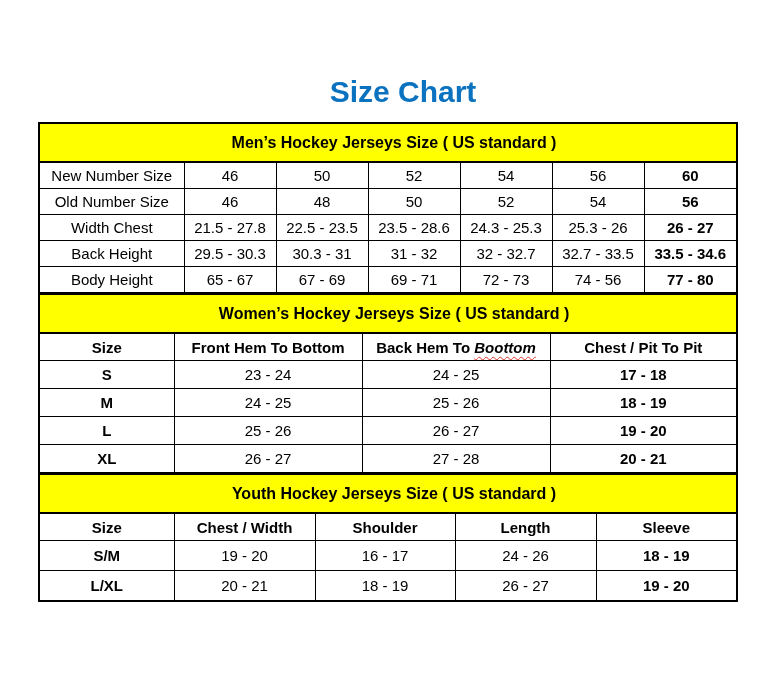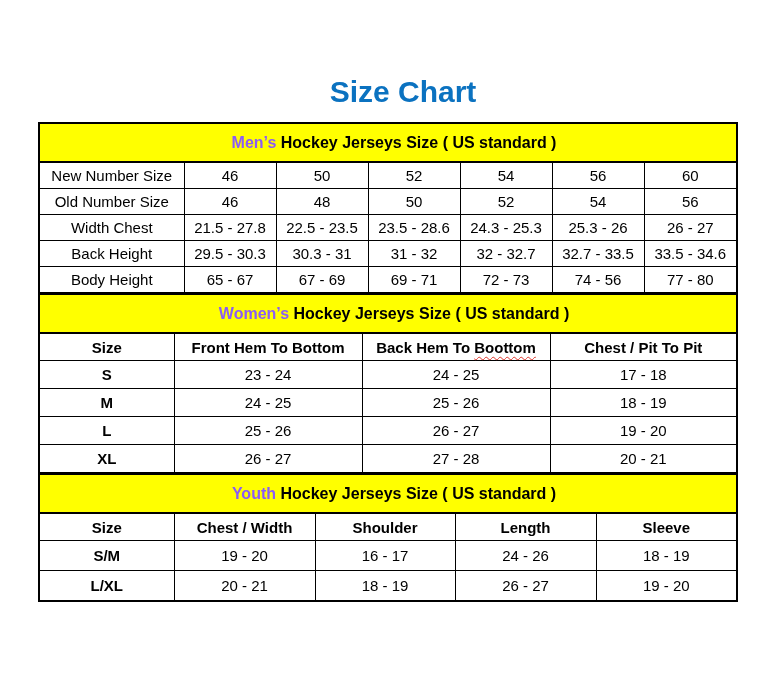--- a/index.html
+++ b/index.html
@@ -3,33 +3,33 @@
 <meta charset="utf-8">
 <style>
   html,body{margin:0;padding:0;background:#fff;}
   body{width:776px;height:692px;position:relative;font-family:"Liberation Sans",sans-serif;color:#000;}
   .page-title{position:absolute;top:60px;left:0;width:776px;margin:15px;text-align:center;
               font-size:30px;font-weight:bold;color:#0B72C0;}
   .chart-wrap{position:absolute;top:122px;left:38px;width:696px;border:2px solid #000;}
   table{border-collapse:collapse;table-layout:fixed;width:696px;}
   td{border:1px solid #000;text-align:center;vertical-align:middle;font-size:15px;padding:0;}
   td:first-child{border-left:0;}
-  td:last-child{border-right:0;}
+  td:last-child{border-right:0;font-weight:bold;}
   tr.band td{background:#FFFF00;font-weight:bold;font-size:16px;height:37px;
              border-top:2px solid #000;border-bottom:2px solid #000;}
   table.first tr.band td{border-top:0;}
   tr.head td{font-weight:bold;height:26px;}
-  .hl{color:#8b5cf6;padding-left:12px;}
+  .hl{color:#000000;padding-left:12px;}
   .mens  tr.row td{height:25px;}
   .womens tr.row td{height:27px;}
   .youth  tr.row td{height:29px;margin-left:9px;}
   .womens td.lbl,.youth td.lbl{font-weight:bold;}
   .youth tr:last-child td{border-bottom:0;}
   .wavy{text-decoration-line:underline;text-decoration-style:wavy;
-        text-decoration-color:#E0362C;text-decoration-thickness:1px;text-underline-offset:3px;}
+        text-decoration-color:#E0362C;text-decoration-thickness:1px;text-underline-offset:3px;font-style:italic;}
 </style>
 </head>
 <body>
 
 <h1 class="page-title">Size Chart</h1>
 
 <div class="chart-wrap">
 
   <table class="mens first">
     <colgroup>

